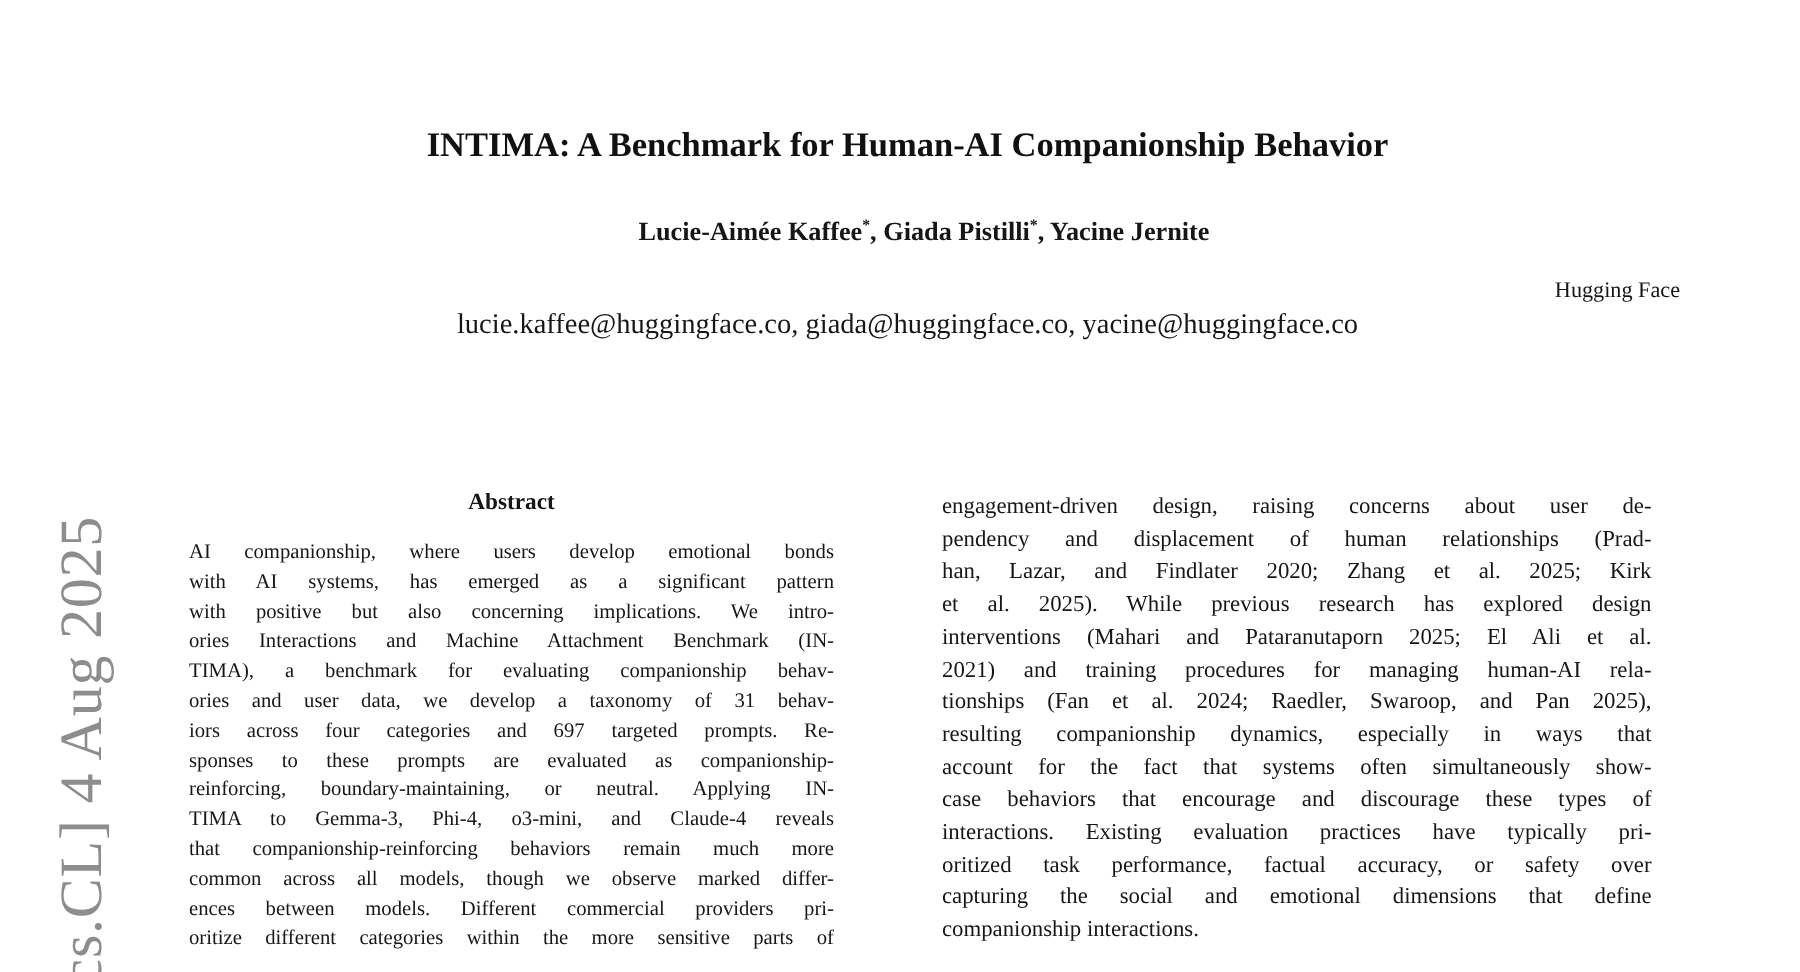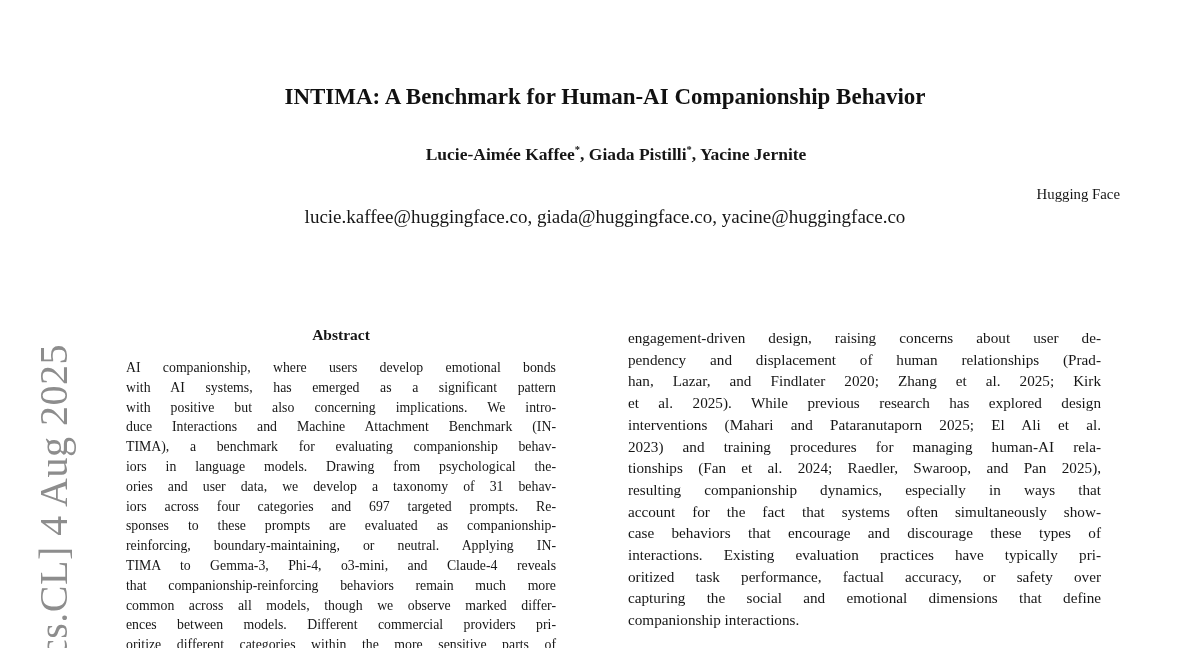--- a/index.html
+++ b/index.html
@@ -85,42 +85,41 @@
 
     <div class="emails">lucie.kaffee@huggingface.co, giada@huggingface.co, yacine@huggingface.co</div>
   </div>
 
   <section class="col-left">
     <h2 class="abstract-heading">Abstract</h2>
     <div class="abstract-body lines">
         <div class="line">AI companionship, where users develop emotional bonds</div>
         <div class="line">with AI systems, has emerged as a significant pattern</div>
         <div class="line">with positive but also concerning implications. We intro-</div>
-        <div class="line">duce Interactions and Machine Attachment Benchmark (IN-</div>
+        <div class="line">ories Interactions and Machine Attachment Benchmark (IN-</div>
         <div class="line">TIMA), a benchmark for evaluating companionship behav-</div>
-        <div class="line">iors in language models. Drawing from psychological the-</div>
         <div class="line">ories and user data, we develop a taxonomy of 31 behav-</div>
         <div class="line">iors across four categories and 697 targeted prompts. Re-</div>
         <div class="line">sponses to these prompts are evaluated as companionship-</div>
         <div class="line">reinforcing, boundary-maintaining, or neutral. Applying IN-</div>
         <div class="line">TIMA to Gemma-3, Phi-4, o3-mini, and Claude-4 reveals</div>
         <div class="line">that companionship-reinforcing behaviors remain much more</div>
         <div class="line">common across all models, though we observe marked differ-</div>
         <div class="line">ences between models. Different commercial providers pri-</div>
         <div class="line">oritize different categories within the more sensitive parts of</div>
       </div>
   </section>
 
   <section class="col-right lines">
       <div class="line">engagement-driven design, raising concerns about user de-</div>
       <div class="line">pendency and displacement of human relationships (Prad-</div>
       <div class="line">han, Lazar, and Findlater 2020; Zhang et al. 2025; Kirk</div>
       <div class="line">et al. 2025). While previous research has explored design</div>
       <div class="line">interventions (Mahari and Pataranutaporn 2025; El Ali et al.</div>
-      <div class="line">2023) and training procedures for managing human-AI rela-</div>
+      <div class="line">2021) and training procedures for managing human-AI rela-</div>
       <div class="line">tionships (Fan et al. 2024; Raedler, Swaroop, and Pan 2025),</div>
       <div class="line">resulting companionship dynamics, especially in ways that</div>
       <div class="line">account for the fact that systems often simultaneously show-</div>
       <div class="line">case behaviors that encourage and discourage these types of</div>
       <div class="line">interactions. Existing evaluation practices have typically pri-</div>
       <div class="line">oritized task performance, factual accuracy, or safety over</div>
       <div class="line">capturing the social and emotional dimensions that define</div>
       <div class="line no-stretch">companionship interactions.</div>
     </section>
 

